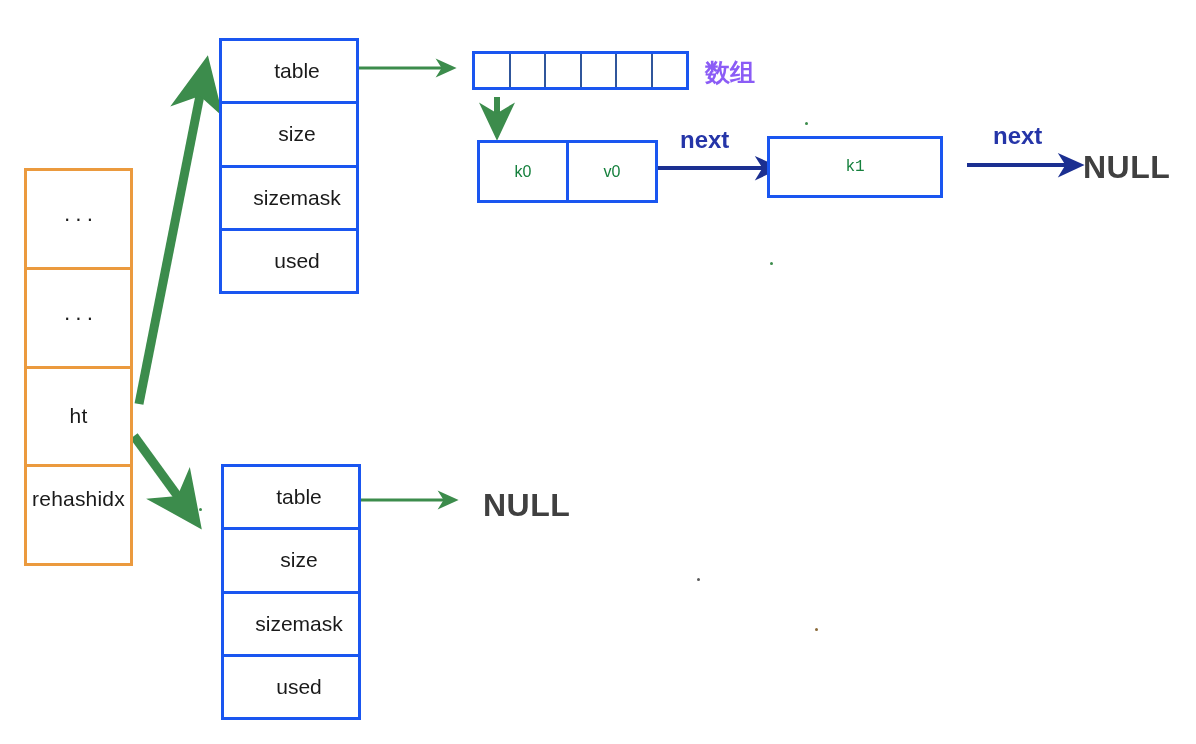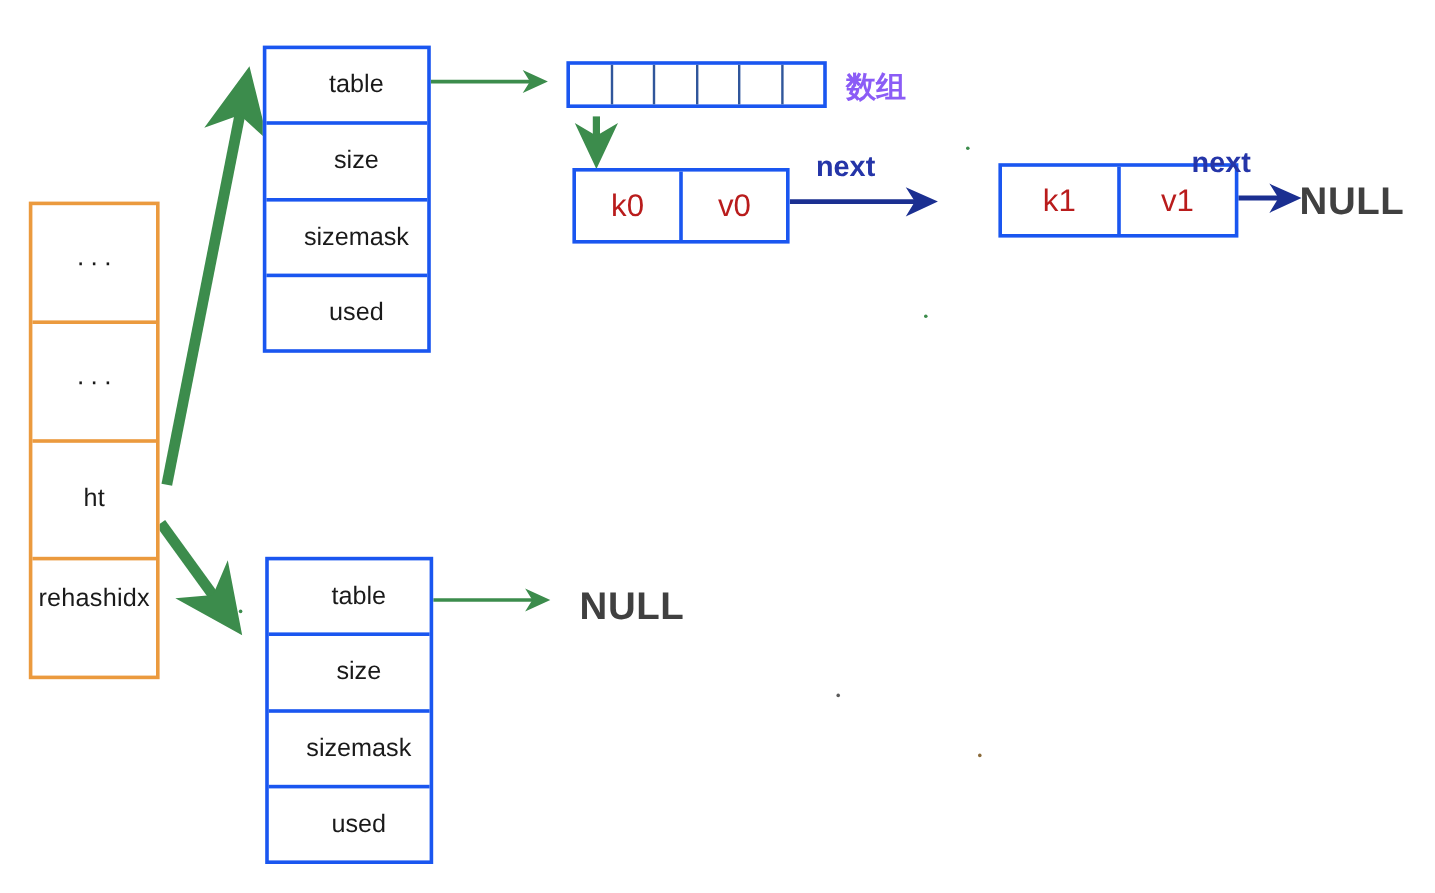--- a/index.html
+++ b/index.html
@@ -86,22 +86,22 @@
     border: 3px solid #1a56f0;
     display: flex;
     flex-direction: row;
   }
   .kv-cell {
     flex: 1 1 0;
     border-right: 3px solid #1a56f0;
     display: flex;
     align-items: center;
     justify-content: center;
-    font-size: 26px;
-    color: #b91c1c;
+    font-size: 16px;
+    color: #15803d;
   }
   .kv-cell:last-child { border-right: none; }
 
   
   .lbl {
     position: absolute;
     white-space: nowrap;
   }
   .lbl-null {
     font-size: 32px;
@@ -222,26 +222,23 @@
     </div>
     <div class="kv-cell">
       <span>v0</span>
     </div>
   </div>
 
   <div class="lbl lbl-next" style="left:680px; top:126px;">
     <span>next</span>
   </div>
 
-  <div class="box kv-box" style="left:832px; top:136px; width:200px; height:62px;">
+  <div class="box kv-box" style="left:767px; top:136px; width:176px; height:62px;font-family:Liberation Mono, monospace;">
     <div class="kv-cell">
       <span>k1</span>
-    </div>
-    <div class="kv-cell">
-      <span>v1</span>
     </div>
   </div>
 
   <div class="lbl lbl-next" style="left:993px; top:122px;">
     <span>next</span>
   </div>
 
   <div class="lbl lbl-null" style="left:1083px; top:149px;">
     <span>NULL</span>
   </div>

